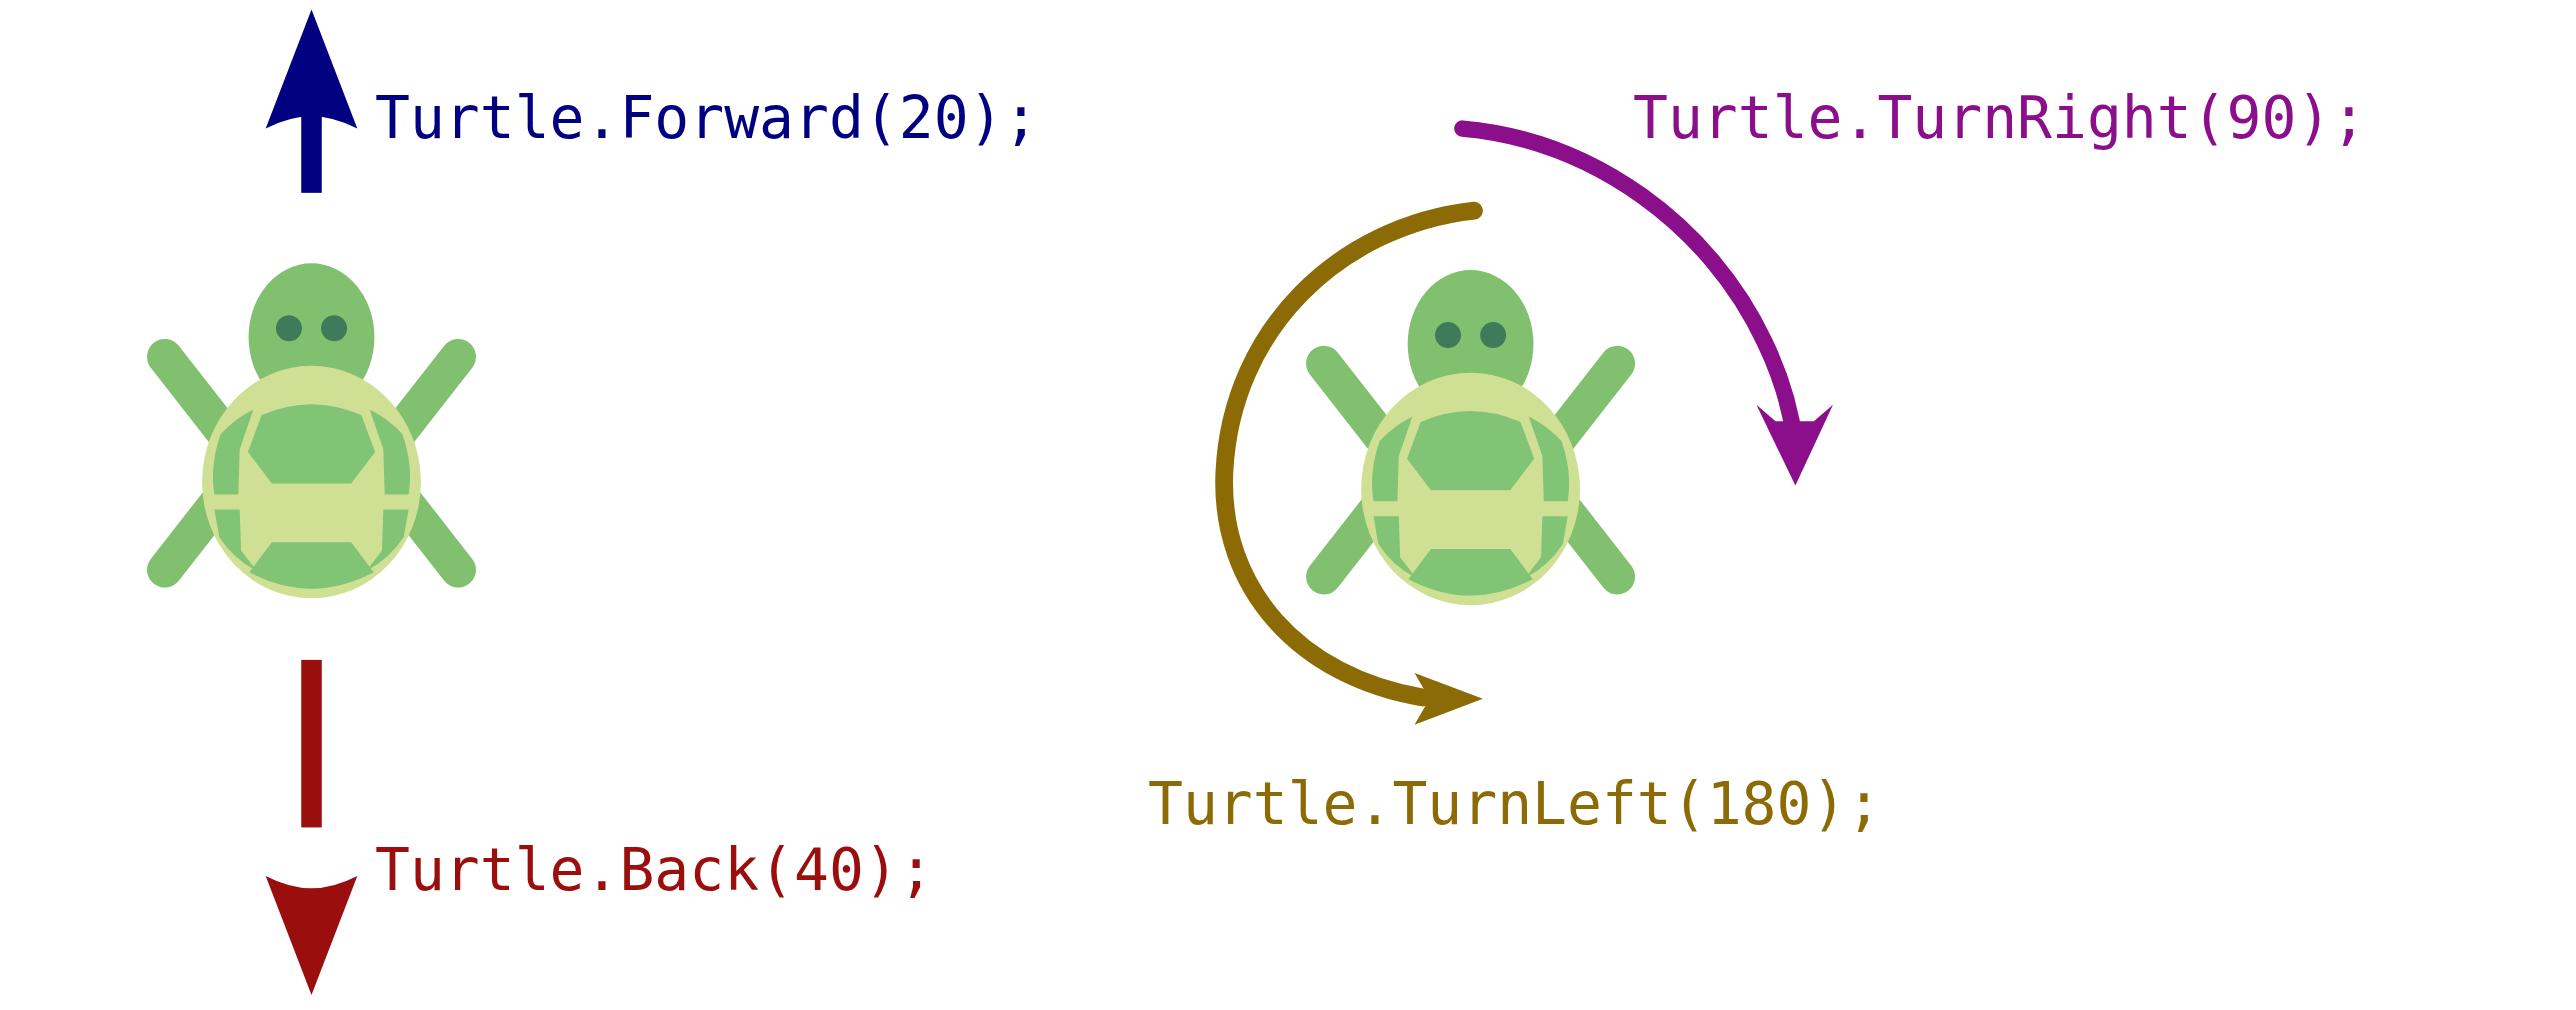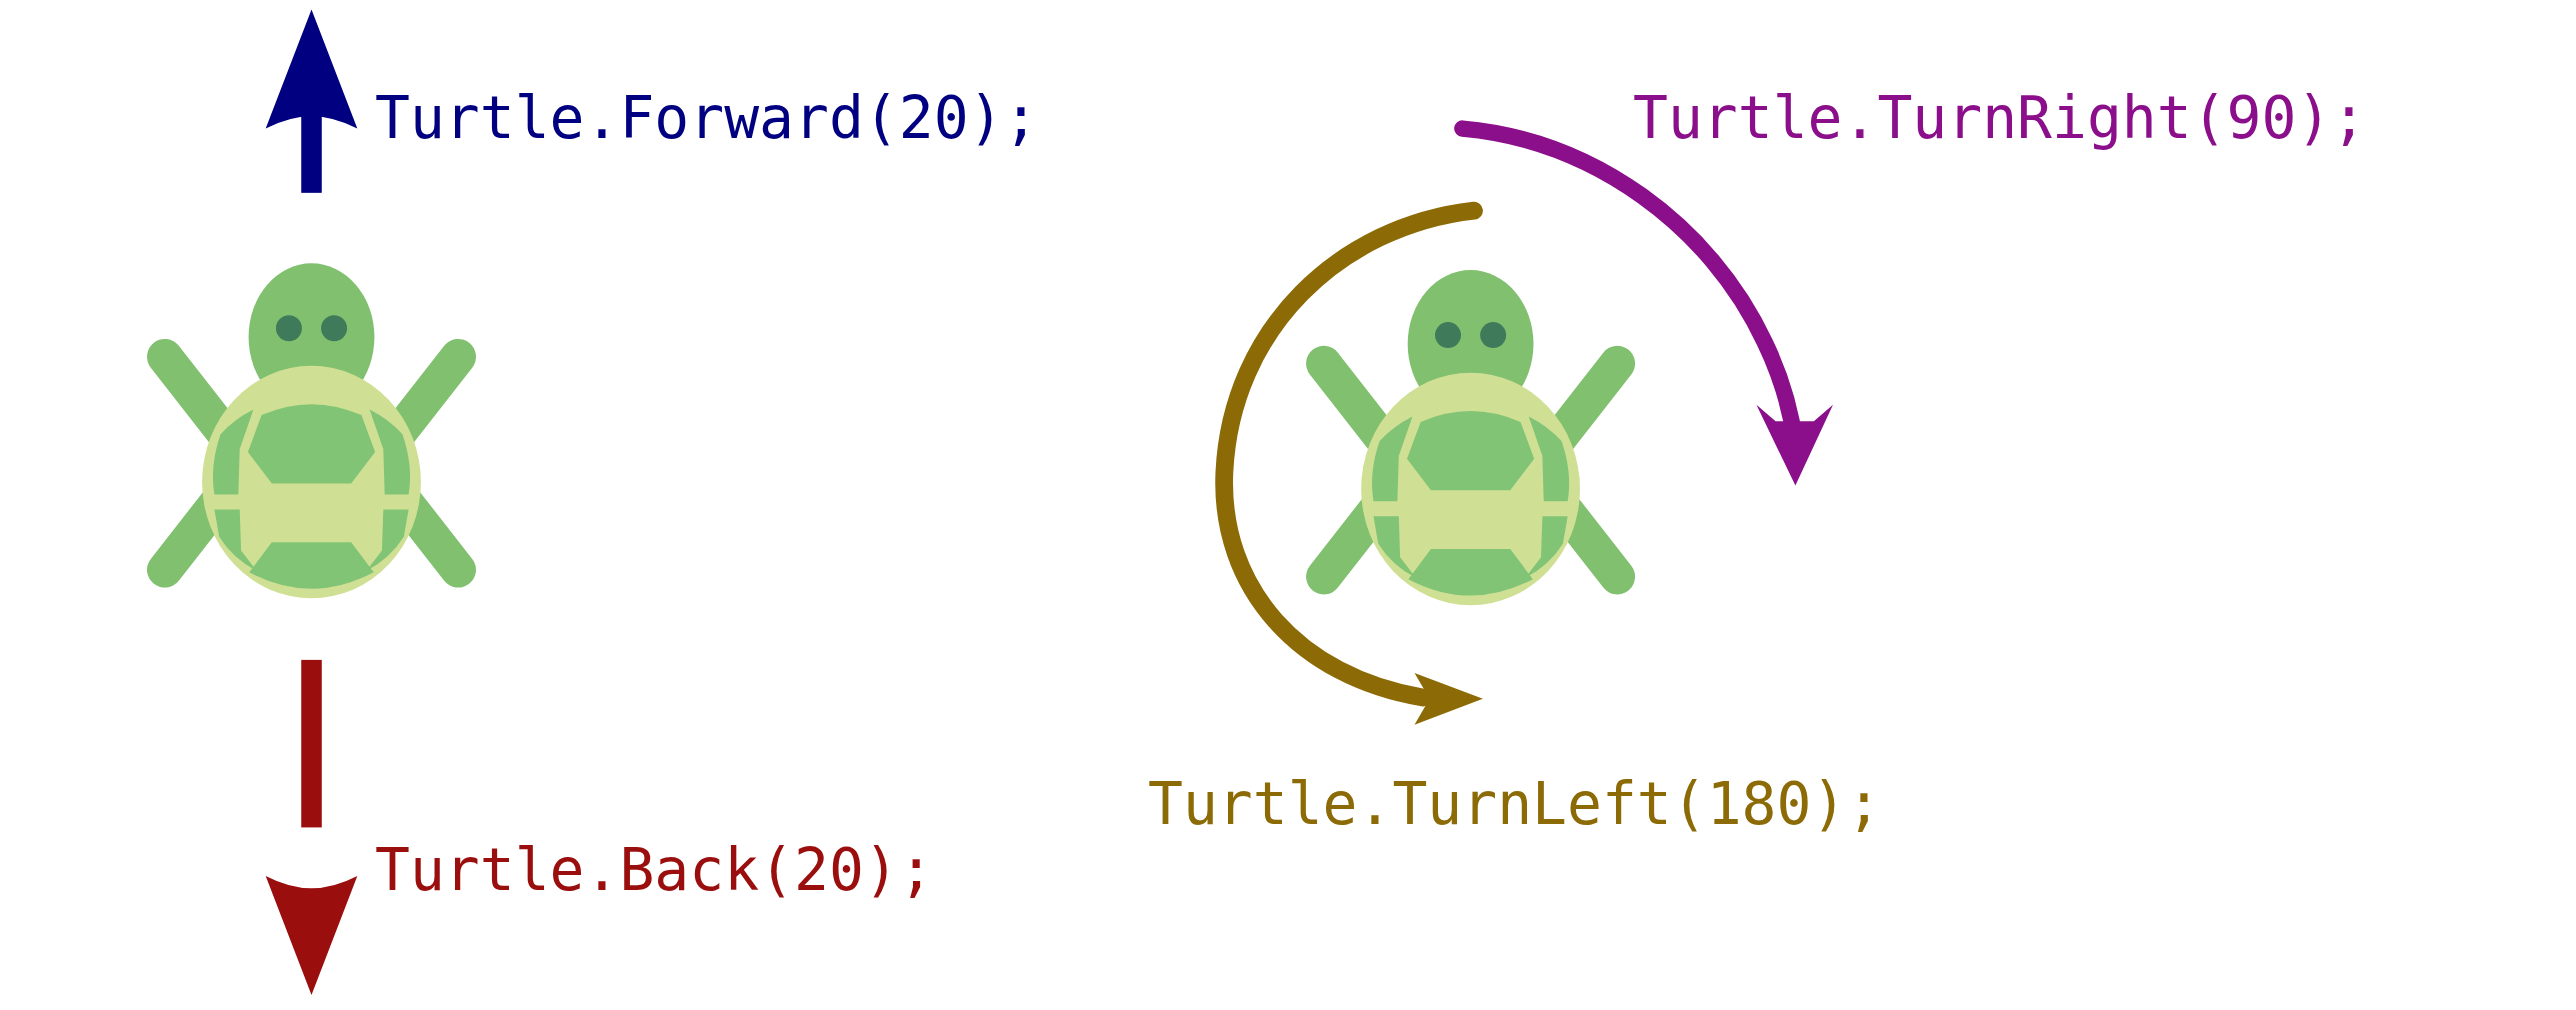--- a/index.html
+++ b/index.html
@@ -118,16 +118,16 @@
     </g>
 
   </svg>
 
   <div class="code-label" id="label-forward">Turtle.Forward(20);</div>
 
   <div class="code-label" id="label-turnright">Turtle.TurnRight(90);</div>
 
   <div class="code-label" id="label-turnleft">Turtle.TurnLeft(180);</div>
 
-  <div class="code-label" id="label-back">Turtle.Back(20);</div>
+  <div class="code-label" id="label-back">Turtle.Back(40);</div>
 
 </div>
 
 
 </body></html>

